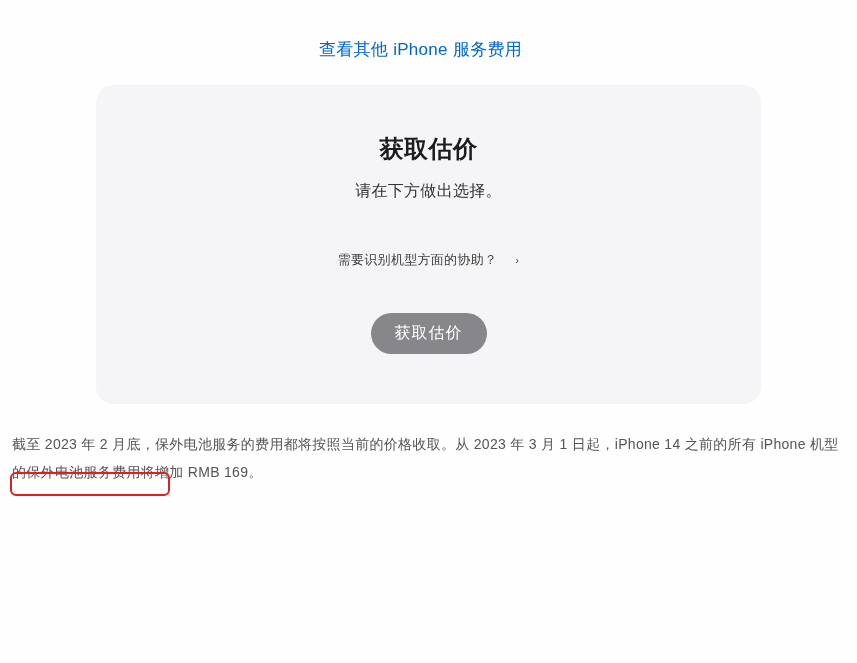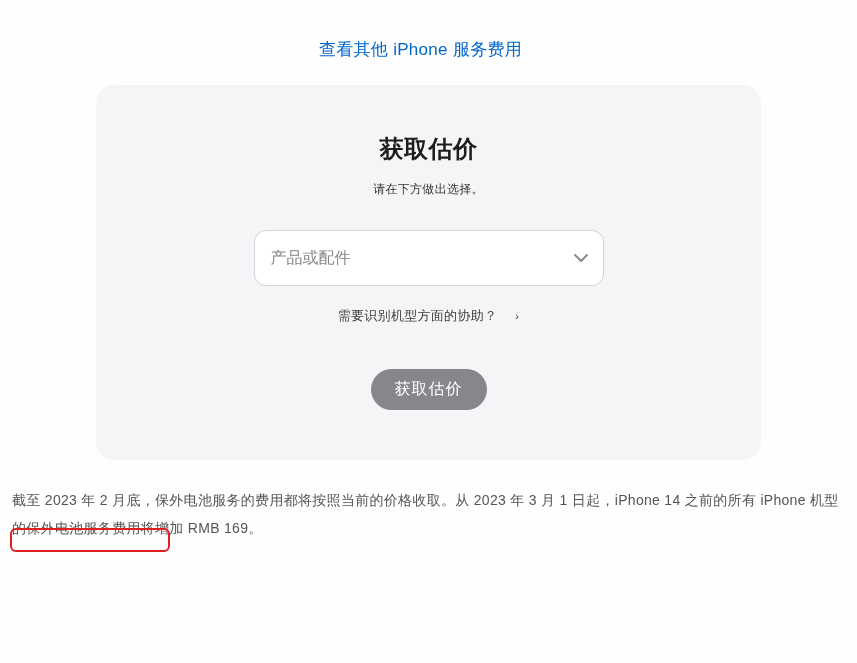--- a/index.html
+++ b/index.html
@@ -33,23 +33,23 @@
       text-align: center;
     }
     .card-title {
       font-size: 24px;
       font-weight: 600;
       color: #1d1d1f;
       letter-spacing: 0.5px;
       margin-bottom: 16px;
     }
     .card-subtitle {
-      font-size: 12px;
+      font-size: 16px;
       color: #333;
-      margin-bottom: 32px;
+      margin-bottom: 48px;
       letter-spacing: 0.3px;
     }
     .select-wrap {
       position: relative;
       width: 350px;
       margin: 0 auto 20px auto;
     }
     .select-box {
       width: 100%;
       height: 56px;
@@ -130,30 +130,20 @@
 <body>
 
 <div class="top-link">
   <a href="#">查看其他 iPhone 服务费用</a>
 </div>
 
 <div class="card">
   <div class="card-title">获取估价</div>
   <div class="card-subtitle">请在下方做出选择。</div>
 
-  <div class="select-wrap">
-    <div class="select-box">
-      <span>产品或配件</span>
-    </div>
-    <span class="chevron">
-      <svg viewBox="0 0 14 8" fill="none">
-          <path d="M1 1l6 6 6-6" stroke="#86868b" stroke-width="1.8" stroke-linecap="round" stroke-linejoin="round"></path>
-        </svg>
-    </span>
-  </div>
 
 
   <div class="help-link">
     <a href="#">
       <span>需要识别机型方面的协助？</span>
       <span class="arrow">›</span>
     </a>
   </div>
 
   <button class="submit-btn">获取估价</button>

